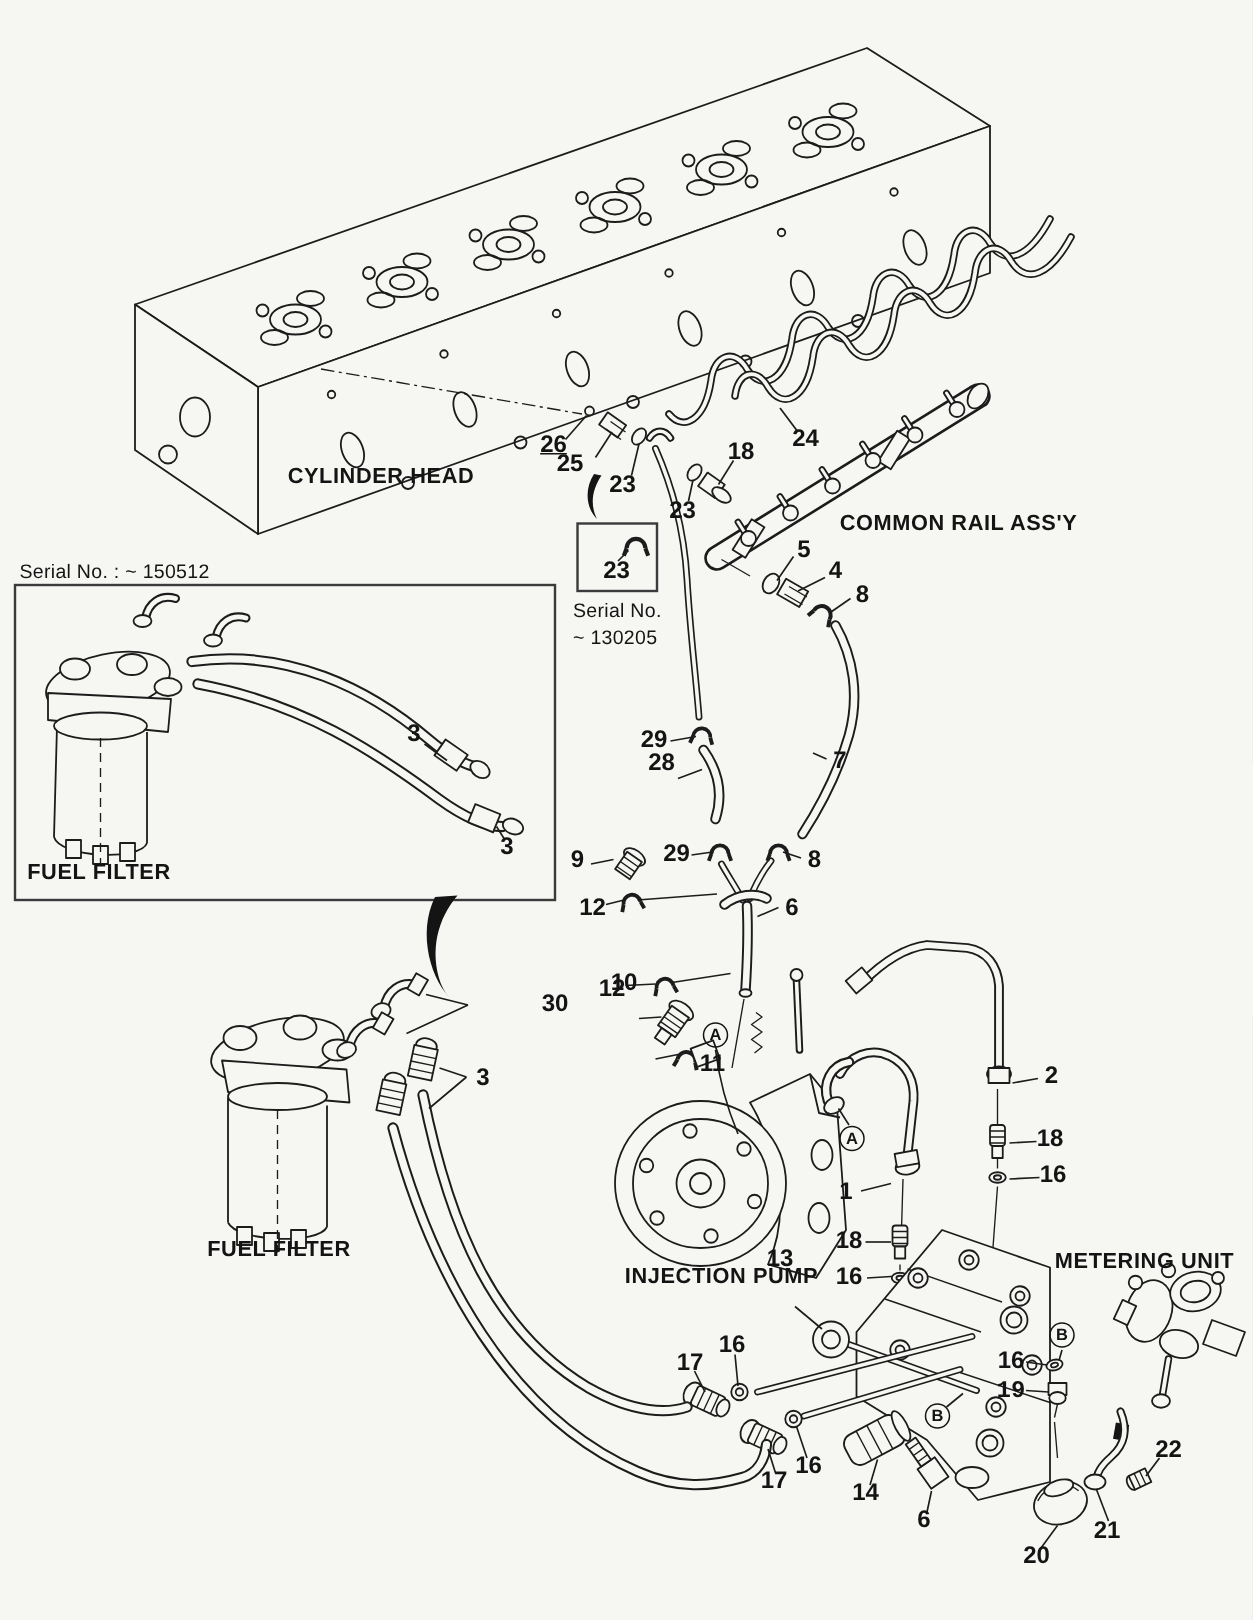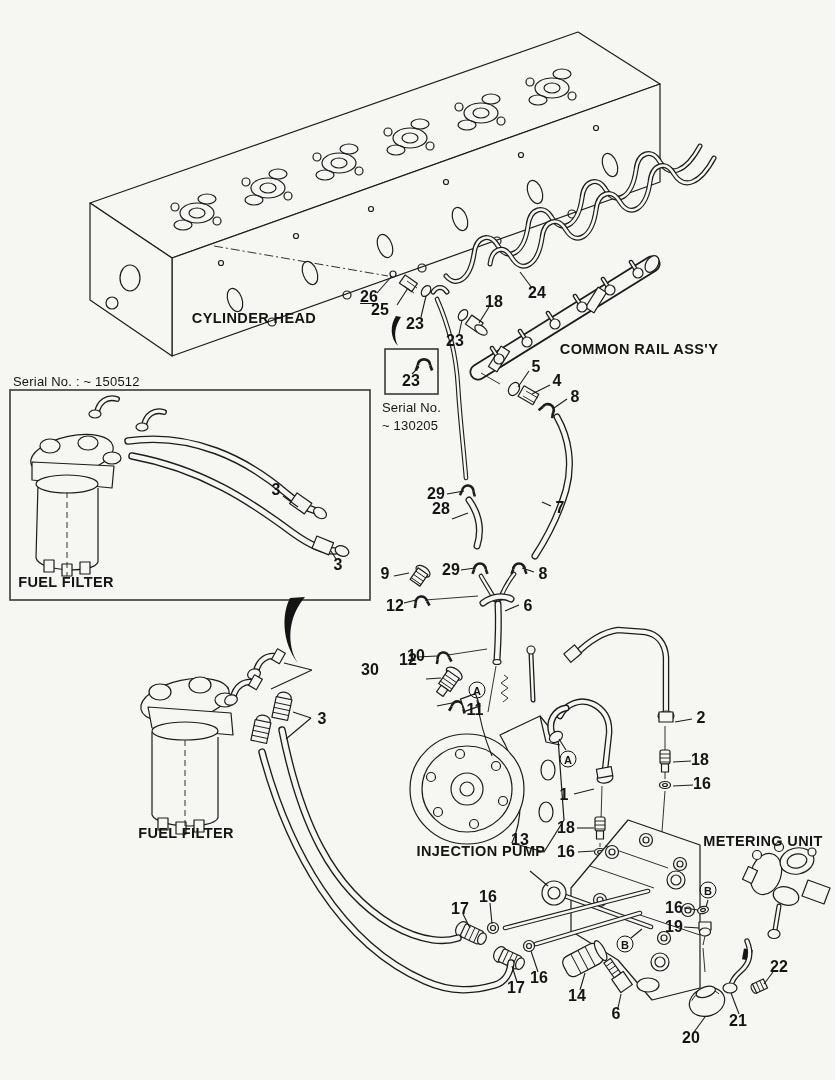--- a/index.html
+++ b/index.html
@@ -500,21 +500,21 @@
       <div class="callout" style="left: 566px; top: 828px;">18</div>
       <div class="callout" style="left: 566px; top: 852px;">16</div>
       <div class="callout" style="left: 520px; top: 840px;">13</div>
       <div class="callout" style="left: 488px; top: 897px;">16</div>
       <div class="callout" style="left: 460px; top: 909px;">17</div>
       <div class="callout" style="left: 516px; top: 988px;">17</div>
       <div class="callout" style="left: 539px; top: 978px;">16</div>
       <div class="callout" style="left: 577px; top: 996px;">14</div>
       <div class="callout" style="left: 616px; top: 1014px;">6</div>
       <div class="callout" style="left: 674px; top: 908px;">16</div>
-      <div class="callout" style="left: 674px; top: 927px;">19</div>
+      <div class="callout" style="left: 674px; top: 927px; font-family: Liberation Mono, monospace;">19</div>
       <div class="callout" style="left: 779px; top: 967px;">22</div>
       <div class="callout" style="left: 738px; top: 1021px;">21</div>
       <div class="callout" style="left: 691px; top: 1038px;">20</div>
       <div class="callout" style="left: 324px; top: 670px; margin-left: 46px;">30</div>
       <div class="callout" style="left: 322px; top: 719px;">3</div>
       <div class="callout" style="left: 276px; top: 490px;">3</div>
       <div class="callout" style="left: 338px; top: 565px;">3</div>
       <div class="marker" style="left: 477px; top: 690px;">A</div>
       <div class="marker" style="left: 568px; top: 759px;">A</div>
       <div class="marker" style="left: 708px; top: 890px;">B</div>

